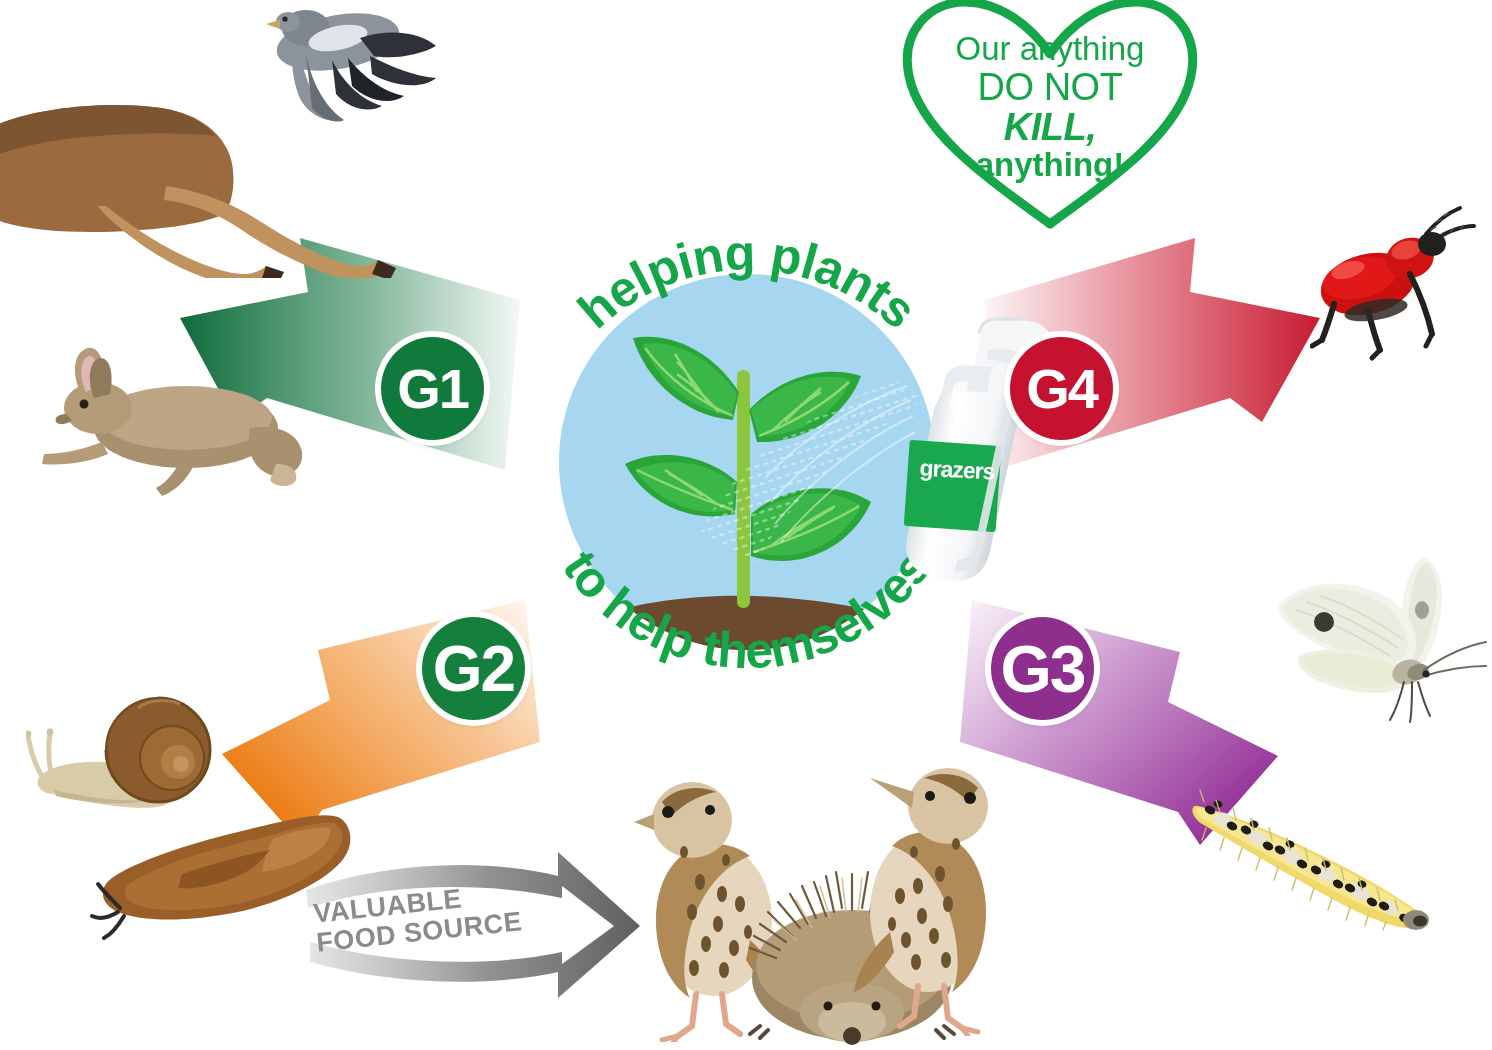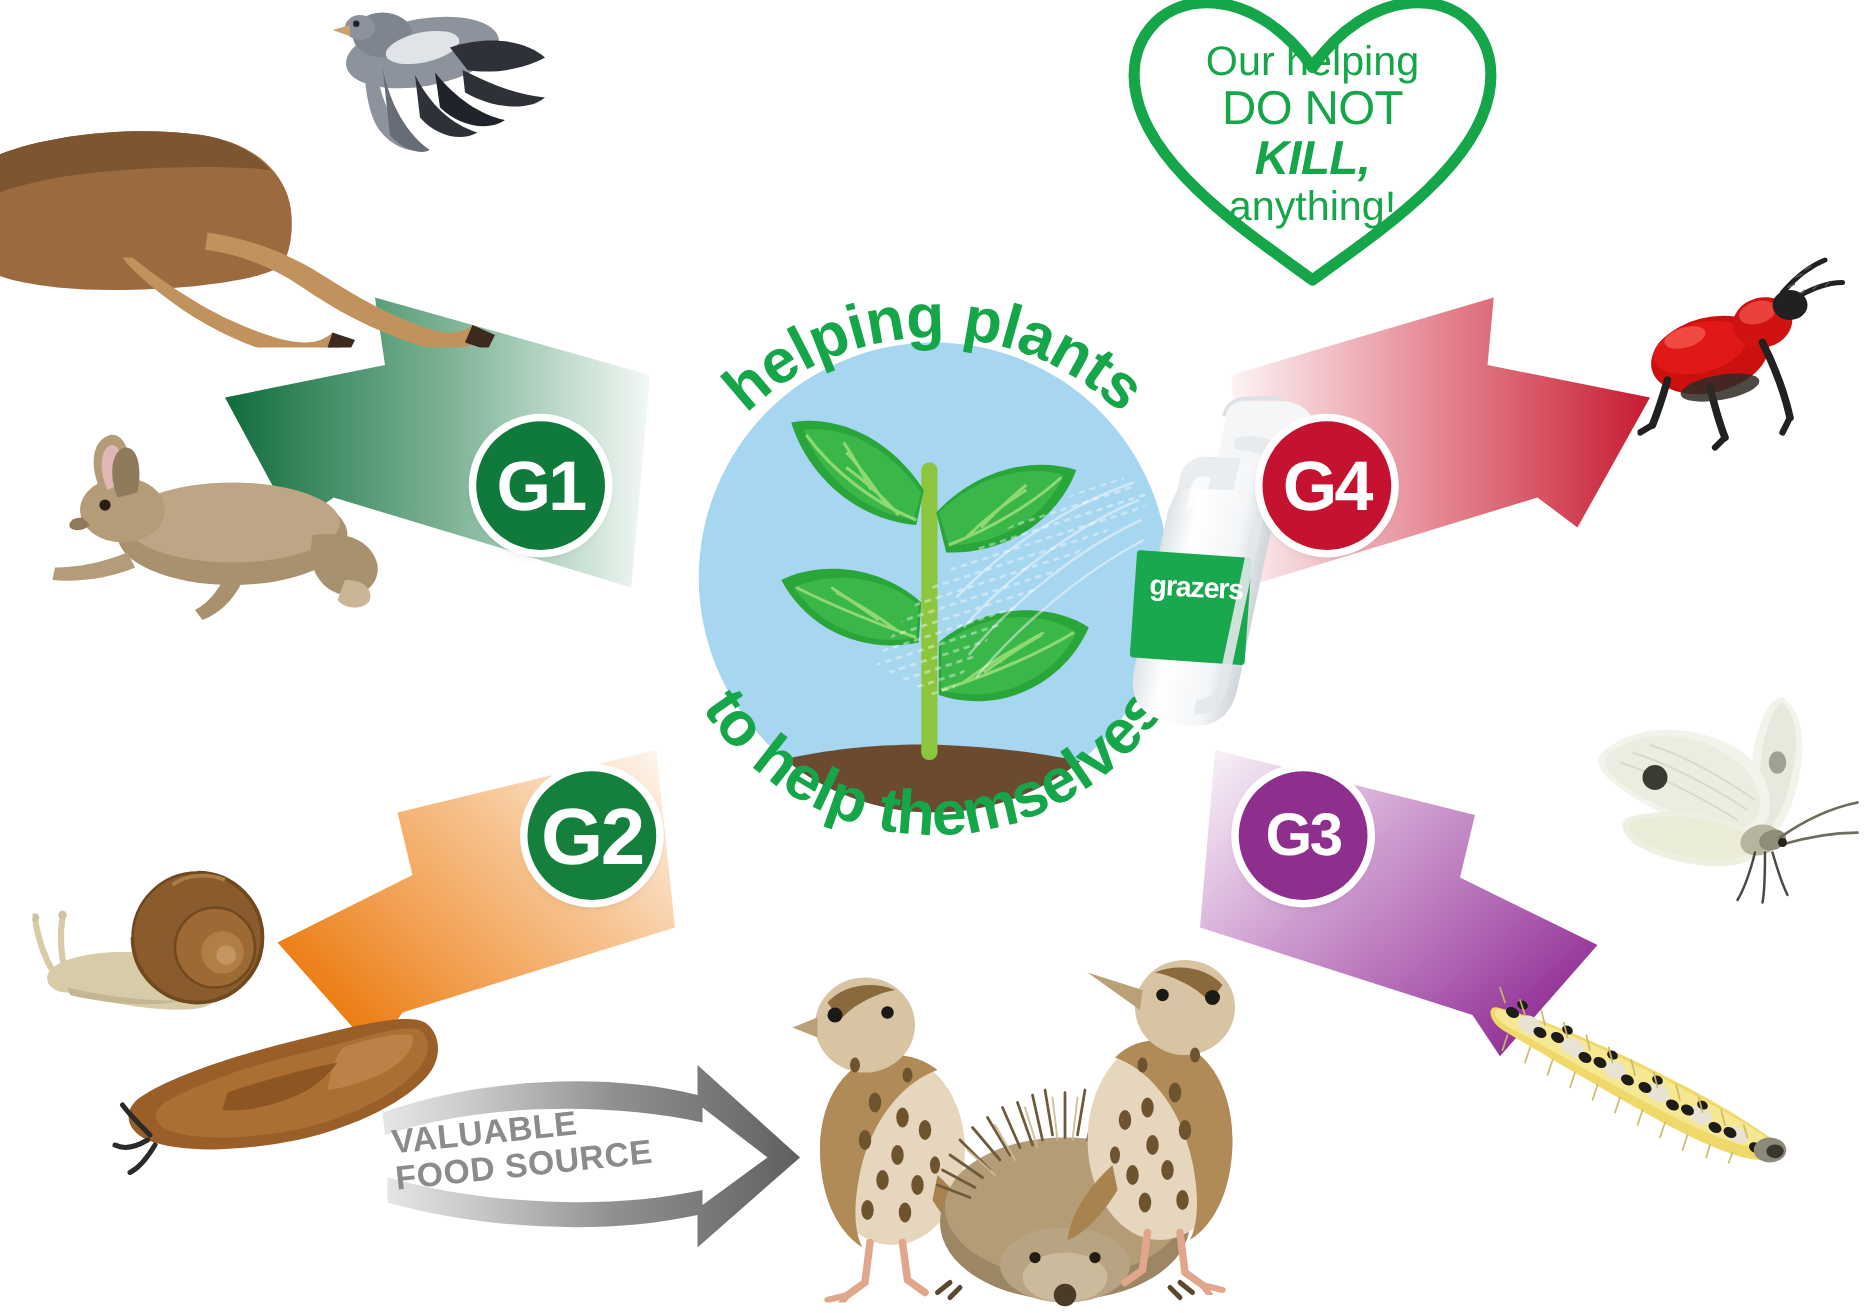--- a/index.html
+++ b/index.html
@@ -30,33 +30,33 @@
     border-radius:50%;
     display:flex; align-items:center; justify-content:center;
     color:#ffffff; font-weight:bold;
     font-family:"Liberation Sans", sans-serif;
     box-shadow:0 0 0 6px #ffffff, 0 3px 9px rgba(0,0,0,.22);
     letter-spacing:-2px;
   }
   #badge-g1{ left:381px; top:337px; width:103px; height:103px; font-size:56px; background:#107a3d; }
   #badge-g4{ left:1010px; top:337px; width:103px; height:103px; font-size:56px; background:#c41230;text-align:right; }
   #badge-g2{ left:422px; top:617px; width:103px; height:103px; font-size:64px; background:#15803d; }
-  #badge-g3{ left:991px; top:617px; width:103px; height:103px; font-size:48px; background:#8e2f8e; }
+  #badge-g3{ left:991px; top:617px; width:103px; height:103px; font-size:66px; background:#8e2f8e; }
 
   
   #heart-badge{ left:895px; top:-8px; width:310px; height:245px; }
   #heart-badge svg{ position:absolute; inset:0; }
   #heart-copy{
     position:absolute; left:0; top:40px; width:310px;
     text-align:center; color:#16a64a; line-height:1.06;
   }
   #heart-copy .l1{ font-size:33px; font-weight:normal; display:block; }
   #heart-copy .l2{ font-size:38px; font-weight:normal; display:block; letter-spacing:-0.5px; }
   #heart-copy .l3{ font-size:38px; font-weight:bold; display:block; letter-spacing:-0.5px;font-style:italic; }
-  #heart-copy .l4{ font-size:33px; font-weight:normal; display:block; }
+  #heart-copy .l4{ font-size:33px; font-weight:bold; display:block; }
   #heart-copy .comma{ font-weight:bold; }
 
   
   #vfs{ left:296px; top:846px; width:360px; height:180px; }
   #vfs svg{ position:absolute; inset:0; }
   #vfs-label{
     position:absolute; left:16px; top:54px; width:250px;
     transform:rotate(-6deg); transform-origin:0 0;
     color:#8b8b8b; font-weight:bold; font-size:27px;
     line-height:1.08; letter-spacing:0.5px;
@@ -565,21 +565,21 @@
     <svg viewBox="0 0 310 245">
       <path d="M155,232
                C106,196 26,144 14,84
                C5,40 34,10 70,10
                C105,10 136,34 155,62
                C174,34 205,10 240,10
                C276,10 305,40 296,84
                C284,144 204,196 155,232 Z" fill="none" stroke="#16a64a" stroke-width="9" stroke-linejoin="round"></path>
     </svg>
     <div id="heart-copy">
-      <span class="l1">Our helping</span>
+      <span class="l1">Our anything</span>
       <span class="l2">DO NOT</span>
       <span class="l3"><span>KILL</span><span class="comma">,</span></span>
       <span class="l4">anything!</span>
     </div>
   </div>
 
   <div class="abs" id="vfs">
     <svg viewBox="0 0 360 180">
       <path d="M10,44 C90,16 190,12 262,30 L262,6 L344,80 L262,152 L262,126
                C190,142 92,138 14,116 L14,96 C92,118 192,122 266,106 L266,118

